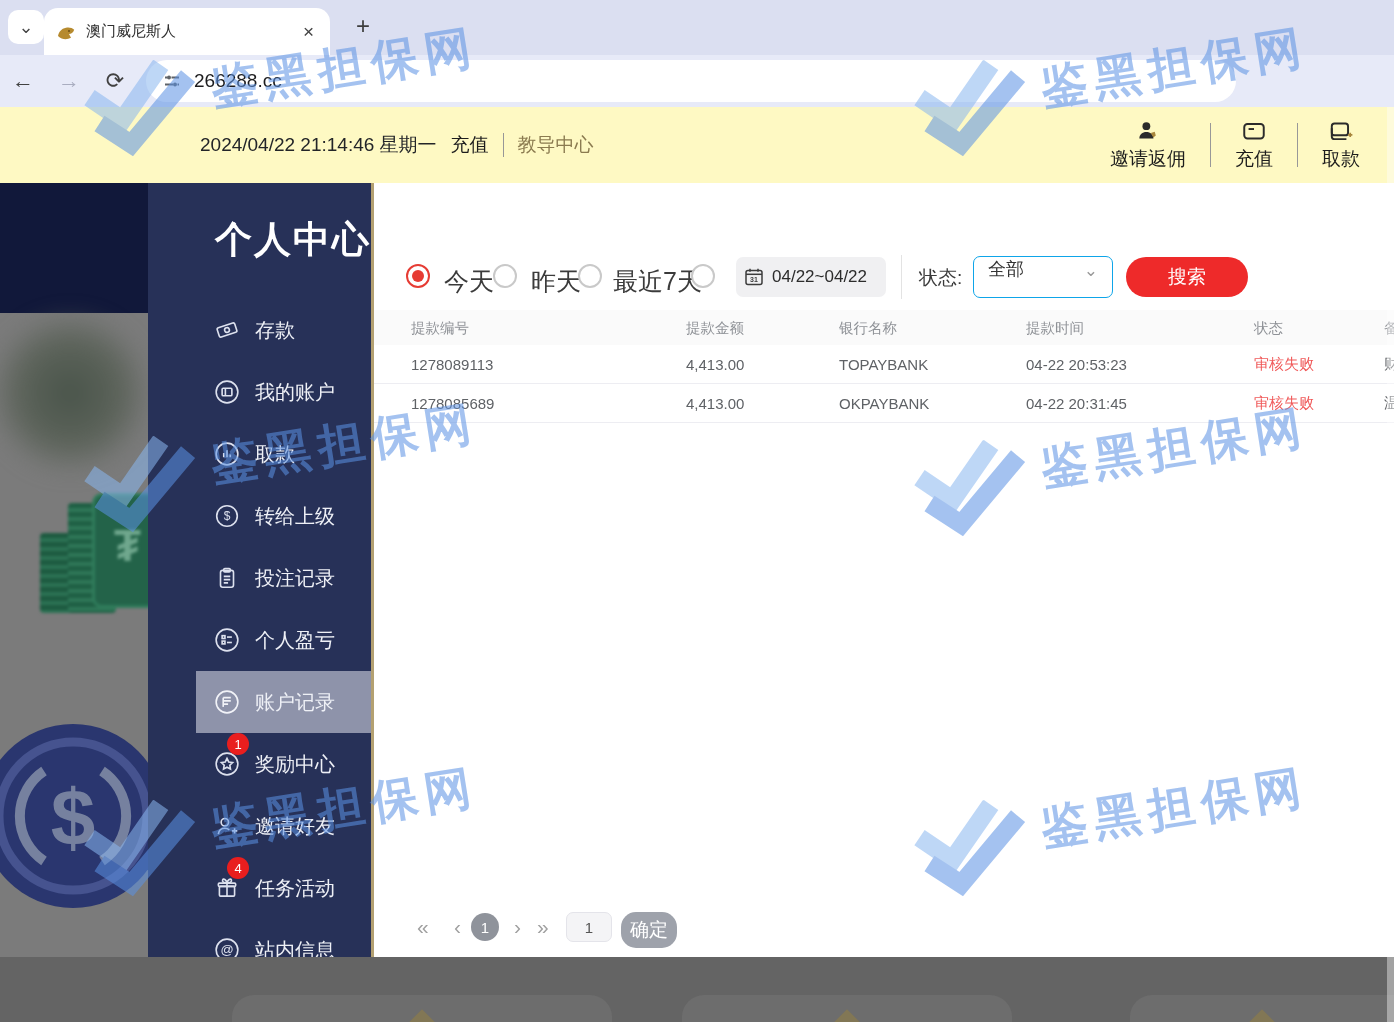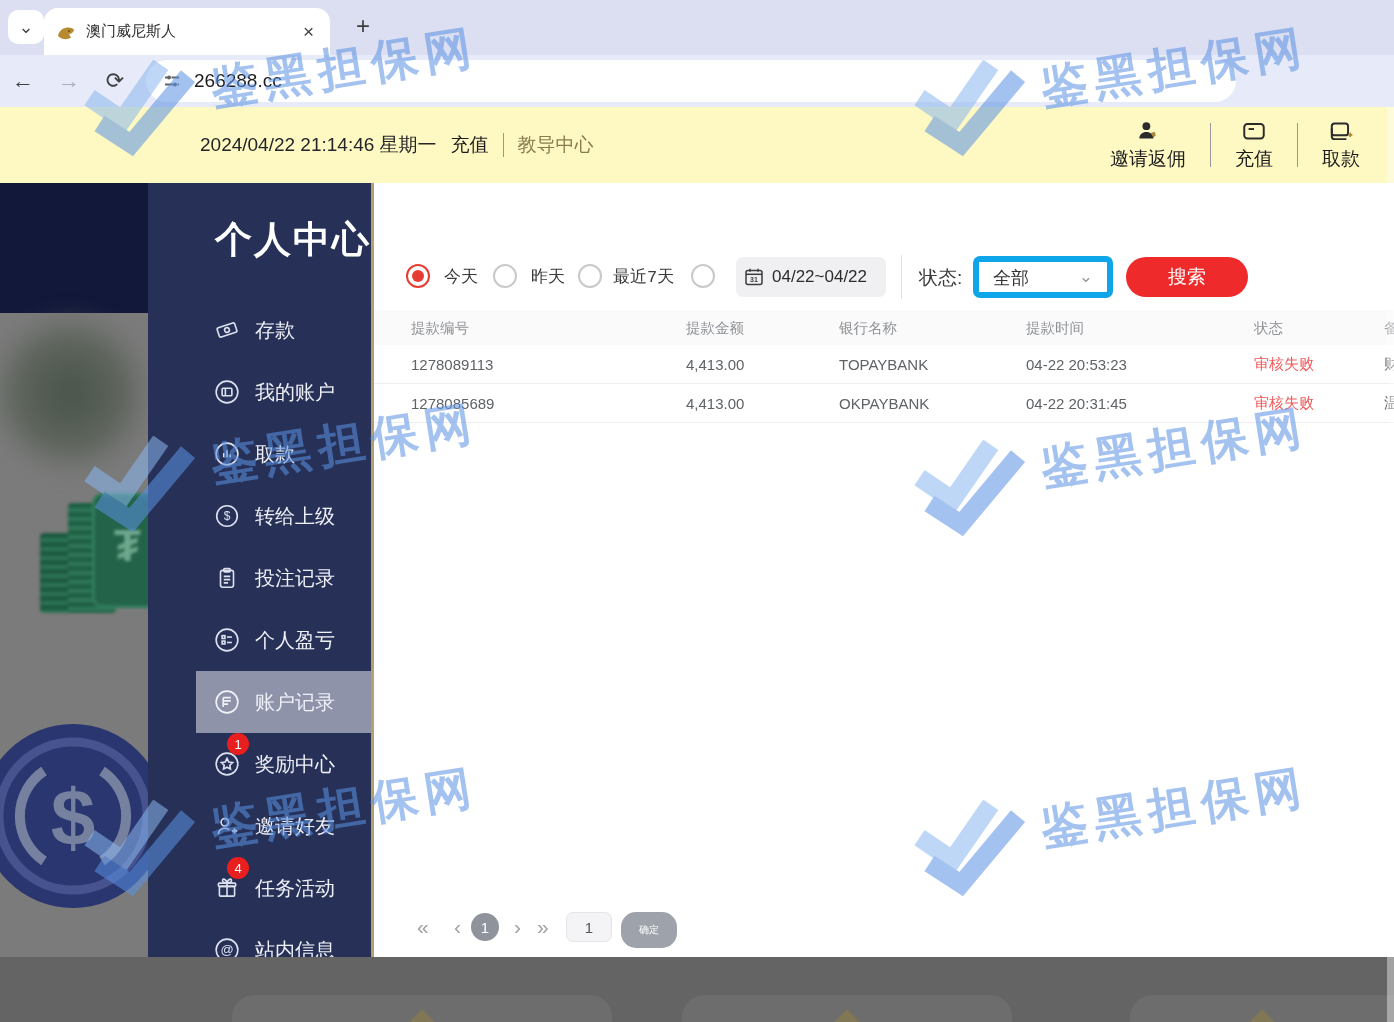--- a/index.html
+++ b/index.html
@@ -66,44 +66,44 @@
   .tabs-row { position:absolute; left:0; top:0; width:1020px; height:57px; border-bottom:1px solid #ececec; }
   .ptab { position:absolute; top:16px; font-size:20px; color:#4a4a4a; }
   .ptab.t0 { left:52px; } .ptab.t1 { left:170px; } .ptab.t2 { left:287px; }
   .ptab.active { color:#e5283e; }
   .tab-underline { position:absolute; left:287px; top:54px; width:74px; height:3px; background:#e5283e; border-radius:2px; }
 
   .filter-row { position:absolute; left:0; top:58px; width:1020px; height:70px; }
   .radio { position:absolute; top:23px; width:24px; height:24px; border-radius:50%; border:2px solid #c9c9c9; background:#fff; }
   .radio.sel { border-color:#e63c34; }
   .radio.sel::after { content:""; position:absolute; left:4px; top:4px; width:12px; height:12px; border-radius:50%; background:#e63c34; }
-  .rlabel { position:absolute; top:24px; font-size:17px; color:#3b3b3b;font-family:Liberation Mono, monospace; }
+  .rlabel { position:absolute; top:24px; font-size:25px; color:#3b3b3b; }
   .datebox { position:absolute; left:362px; top:16px; width:150px; height:40px; background:#f0f0f2; border-radius:7px; display:flex; align-items:center; padding:0 8px; gap:8px; }
   .datebox span { font-size:17px; color:#2c2c2c; }
   .vdiv { position:absolute; left:527px; top:14px; width:1px; height:44px; background:#e3e3e3; }
   .status-label { position:absolute; left:545px; top:24px; font-size:19px; color:#3b3b3b; }
-  .selectbox { position:absolute; left:599px; top:15px; width:140px; height:42px; border:6px solid #0ea5e9; border-radius:7px; background:#fff; display:flex; align-items:flex-start; padding:4px 14px; }
+  .selectbox { position:absolute; left:599px; top:15px; width:140px; height:42px; border:1px solid #0ea5e9; border-radius:7px; background:#fff; display:flex; align-items:flex-end; padding:16px 14px; }
   .selectbox .val { font-size:18px; color:#333; flex:1; }
   .selectbox .chev { font-size:17px; color:#9a9a9a; }
   .search-btn { position:absolute; left:752px; top:16px; width:122px; height:40px; background:#ee2a2a; border:none; border-radius:20px; color:#fff; font-size:19px; font-family:inherit; }
 
   .thead { position:absolute; left:0; top:127px; width:1020px; height:35px; background:#fafafa; }
   .trow { position:absolute; left:0; width:1020px; height:39px; border-bottom:1px solid #ededf2; }
   .trow.r0 { top:162px; } .trow.r1 { top:201px; }
   .cell { position:absolute; top:50%; transform:translateY(-50%); font-size:15px; color:#5f6266; white-space:nowrap; }
   .thead .cell { font-size:14.5px; color:#8f9297; }
   .c0 { left:37px; } .c1 { left:312px; } .c2 { left:465px; } .c3 { left:652px; } .c4 { left:880px; } .c5 { left:1010px; }
   .cell.red { color:#f05a5a; }
 
   .pager { position:absolute; left:0; top:726px; width:1020px; height:40px; }
   .pg { position:absolute; top:6px; font-size:21px; color:#a0a0a0; }
   .pg.first { left:43px; } .pg.prev { left:80px; } .pg.next { left:140px; } .pg.last { left:163px; }
   .pg-cur { position:absolute; left:97px; top:4px; width:28px; height:28px; border-radius:50%; background:#8f939b; color:#fff; font-size:15px; display:flex; align-items:center; justify-content:center; }
   .pg-input { position:absolute; left:192px; top:3px; width:46px; height:30px; background:#f4f4f6; border:1px solid #e4e4ea; border-radius:7px; text-align:center; font-size:15px; color:#555; font-family:inherit; }
-  .pg-btn { position:absolute; left:247px; top:3px; width:56px; height:36px; background:#9ea2ab; border:none; border-radius:15px; color:#fff; font-size:10px; font-family:inherit; }
+  .pg-btn { position:absolute; left:247px; top:3px; width:56px; height:36px; background:#9ea2ab; border:none; border-radius:15px; color:#fff; font-size:19px; font-family:inherit; }
 
   
   .page-bottom { position:absolute; left:0; top:957px; width:1394px; height:65px; background:#646464; }
   .b-card { position:absolute; top:38px; height:27px; background:#6d6d6d; border-radius:22px 22px 0 0; }
   .b-card .dia { position:absolute; left:50%; top:18px; width:18px; height:18px; background:#87794f; transform:translateX(-50%) rotate(45deg); opacity:.8; }
   .bc0 { left:232px; width:380px; } .bc1 { left:682px; width:330px; } .bc2 { left:1130px; width:264px; border-radius:22px 0 0 0; }
 
   .scroll-strip { position:absolute; right:0; top:107px; width:7px; height:915px; background:rgba(255,255,255,.40); }
 
   

